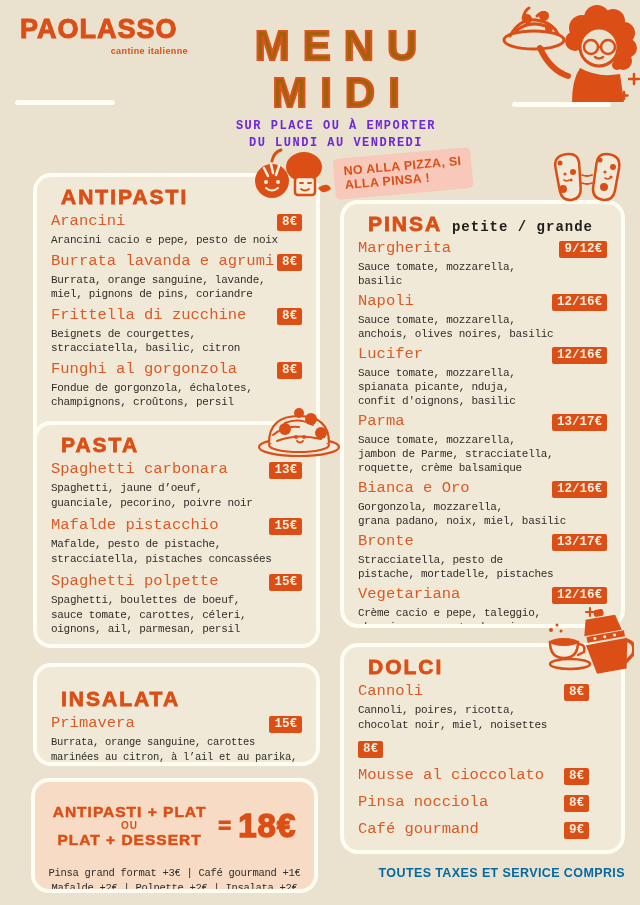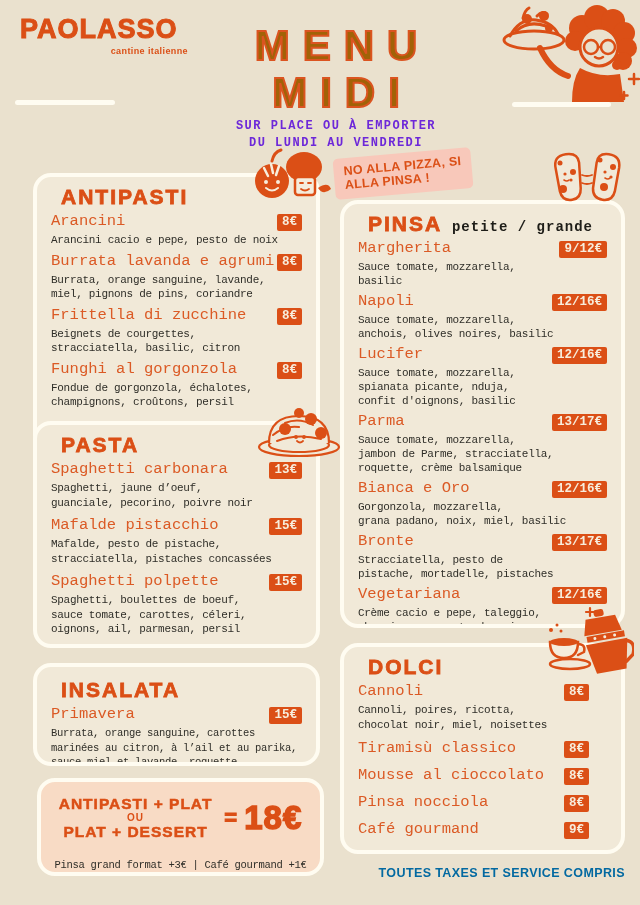--- a/index.html
+++ b/index.html
@@ -41,21 +41,21 @@
   }
 
   
   .card{
     position:absolute;box-sizing:border-box;overflow:hidden;
     background:#F1E9D8;border:4px solid #FFFCF1;border-radius:18px;
     padding:6px 14px 8px 14px;
   }
   .card-antipasti{left:33px;top:173px;width:287px;height:280px;}
   .card-pasta{left:33px;top:421px;width:287px;height:227px;}
-  .card-insalata{left:33px;top:663px;width:287px;height:103px;padding-top:9px;}
+  .card-insalata{left:33px;top:663px;width:287px;height:103px;padding-top:18px;}
   .card-pinsa{left:340px;top:200px;width:285px;height:428px;}
   .card-dolci{left:340px;top:643px;width:285px;height:211px;}
 
   .sec-head{display:flex;justify-content:space-between;align-items:baseline;}
   .sec-title{
     color:#DB4F16;font-weight:bold;font-size:21px;letter-spacing:2px;
     -webkit-text-stroke:.8px #DB4F16;margin:2px 0 4px 10px;line-height:24px;
   }
   .size-label{font-size:14px;color:#1E1D18;letter-spacing:1px;margin-right:14px;font-weight:bold;}
 
@@ -72,22 +72,22 @@
     color:#2F2E28;font-size:11px;line-height:14.5px;letter-spacing:-.3px;
     margin-top:2px;white-space:pre-line;
   }
   .card-pinsa .item-desc{line-height:14px;}
   .card-insalata .item-desc{font-size:10.5px;}
   .dolci-row{display:flex;justify-content:space-between;align-items:flex-start;margin-bottom:9px;}
   .dolci-row .price{margin-right:18px;}
 
   
   .card-promo{
-    position:absolute;left:37px;top:778px;width:287px;height:98px;box-sizing:border-box;overflow:hidden;
-    background:#F8DBC5;border:4px solid #FFFCF1;border-radius:18px;padding:13px 10px;
+    position:absolute;left:31px;top:778px;width:287px;height:115px;box-sizing:border-box;overflow:hidden;
+    background:#F8DBC5;border:4px solid #FFFCF1;border-radius:18px;padding:21px 10px;
   }
   .promo-top{display:flex;justify-content:center;align-items:center;gap:12px;}
   .promo-left{text-align:center;color:#DB4F16;}
   .promo-l1,.promo-l3{font-weight:bold;font-size:15.5px;letter-spacing:1px;line-height:17px;-webkit-text-stroke:.5px #DB4F16;}
   .promo-l2{font-weight:bold;font-size:10px;line-height:11px;letter-spacing:1px;}
   .promo-right{display:flex;align-items:center;gap:7px;color:#DB4F16;}
   .promo-eq{font-weight:bold;font-size:22px;-webkit-text-stroke:1px #DB4F16;}
   .promo-price{font-weight:bold;font-size:33px;letter-spacing:1px;-webkit-text-stroke:1.5px #DB4F16;}
   .promo-extras{
     margin-top:18px;text-align:center;color:#2F2E28;
@@ -428,21 +428,20 @@
 
   <div class="item" style="margin-bottom:8px;">
     <div class="item-head">
       <span class="item-name mono">Cannoli</span>
       <span class="price mono" style="margin-right:18px;">8€</span>
     </div>
     <div class="item-desc mono">Cannoli, poires, ricotta,
 chocolat noir, miel, noisettes</div>
   </div>
   <div class="dolci-row">
-    <span class="item-name mono">Tiramisù classico</span>
     <span class="price mono">8€</span>
   </div>
   <div class="dolci-row">
     <span class="item-name mono">Mousse al cioccolato</span>
     <span class="price mono">8€</span>
   </div>
   <div class="dolci-row">
     <span class="item-name mono">Pinsa nocciola</span>
     <span class="price mono">8€</span>
   </div>

